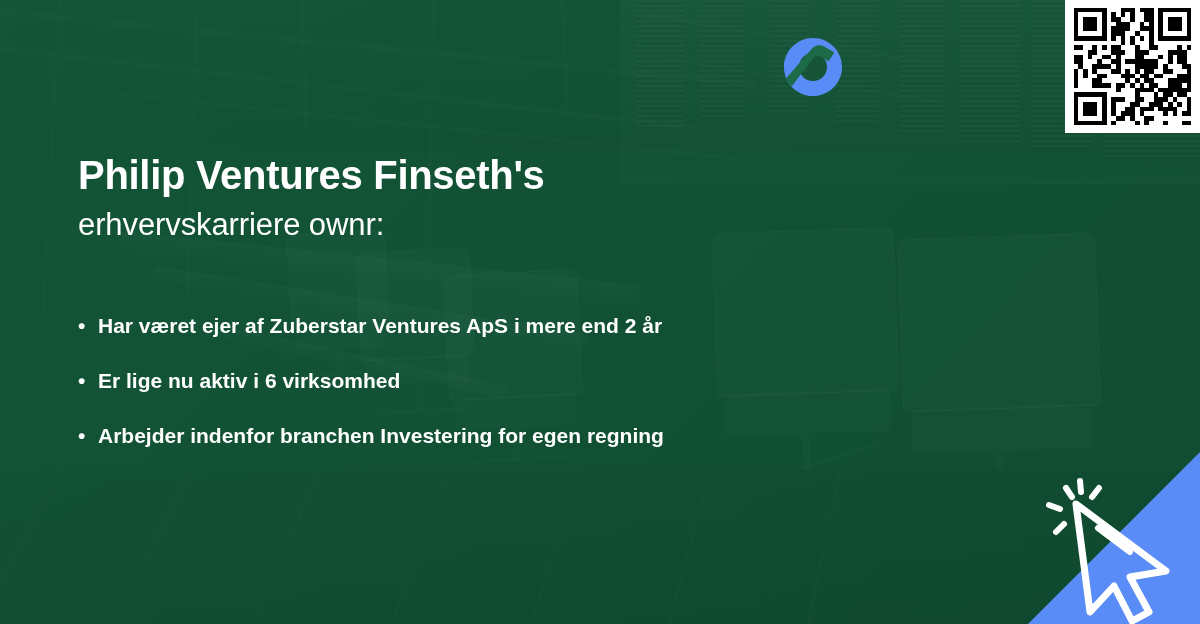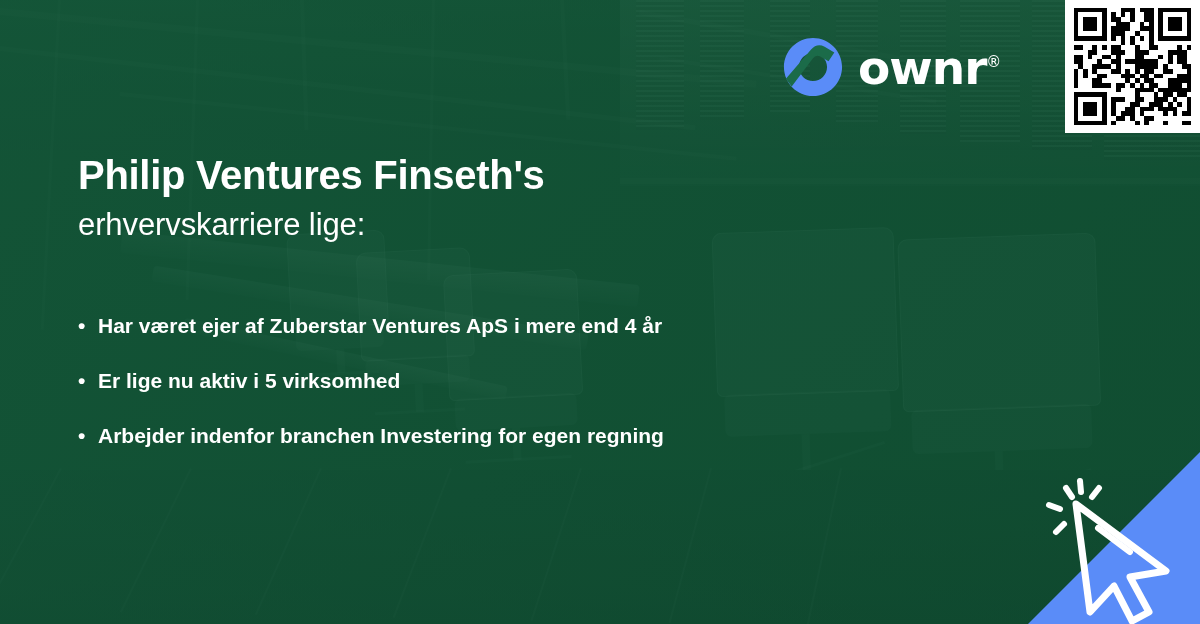--- a/index.html
+++ b/index.html
@@ -879,38 +879,35 @@
       </div>
   </div>
 
   <div id="logo">
     <svg id="logo-mark" viewBox="0 0 64 64">
       <path fill="#5a8cf8" d="M32 2C15.4 2 2 15.4 2 32s13.4 30 30 30 30-13.4 30-30S48.6 2 32 2z
                M32 46.5c-8 0-14.5-6.5-14.5-14.5S24 17.5 32 17.5 46.5 24 46.5 32 40 46.5 32 46.5z"></path>
       <path fill="#1b6b49" d="M4 44 L30 14 q6-7 14-3 l10 6 -6 9 -9-5 q-4-2-7 2 L10 52 z"></path>
       <path fill="#5a8cf8" d="M14.5 30.5 q4-6 10-3 l6 4 -4 6 -6-3 q-3-1.5-5 1z" opacity="0"></path>
     </svg>
-    <div id="logo-word">
-      <span>ownr</span><span id="logo-reg">®</span>
-    </div>
   </div>
 
   <div id="heading-block">
     <h1 id="page-title">Philip Ventures Finseth's</h1>
-    <h2 id="page-subtitle">erhvervskarriere lige:</h2>
+    <h2 id="page-subtitle">erhvervskarriere ownr:</h2>
   </div>
 
   <div id="facts">
       <div class="fact">
         <span class="fact-bullet">•</span>
-        <span class="fact-text"><span>Har været ejer af Zuberstar Ventures ApS i mere end 4 år</span></span>
+        <span class="fact-text"><span>Har været ejer af Zuberstar Ventures ApS i mere end 2 år</span></span>
       </div>
       <div class="fact">
         <span class="fact-bullet">•</span>
-        <span class="fact-text"><span>Er lige nu aktiv i 5 virksomhed</span></span>
+        <span class="fact-text"><span>Er lige nu aktiv i 6 virksomhed</span></span>
       </div>
       <div class="fact">
         <span class="fact-bullet">•</span>
         <span class="fact-text"><span>Arbejder indenfor branchen Investering for egen regning</span></span>
       </div>
     </div>
 
   <div id="blue-corner">
     <svg width="220" height="172" viewBox="0 0 220 172">
       <polygon points="220,0 220,172 48,172" fill="#5a8cf8"></polygon>

